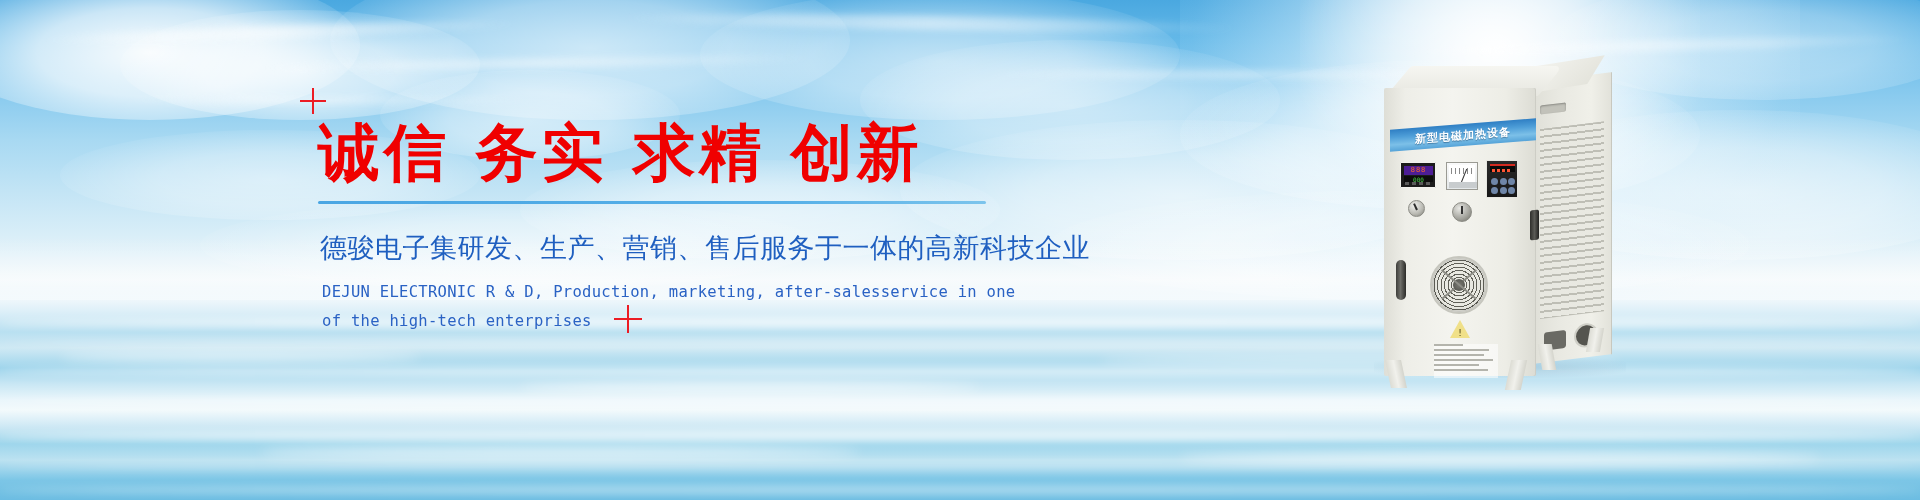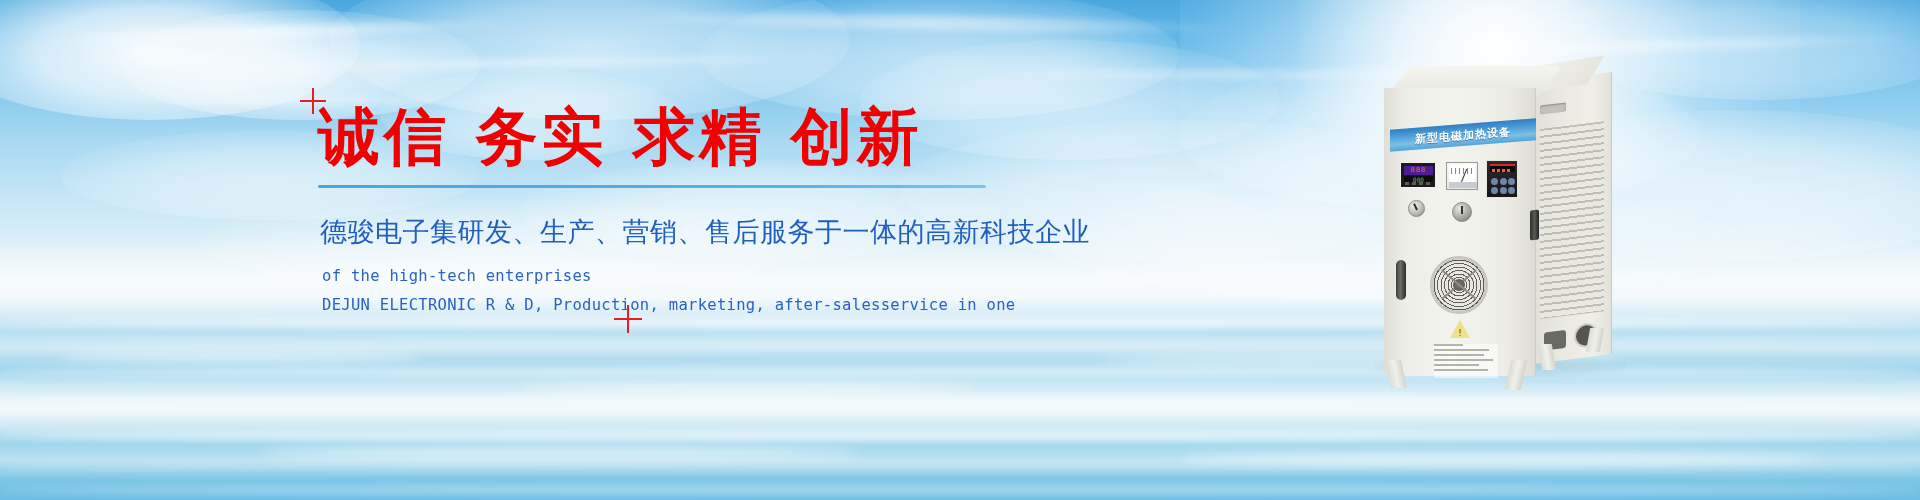--- a/index.html
+++ b/index.html
@@ -163,21 +163,21 @@
   .s1 { left: 60px;   top: 352px; width: 360px; height: 10px;}
   .s2 { left: 520px;  top: 382px; width: 460px; height: 12px;}
   .s3 { left: 1100px; top: 356px; width: 520px; height: 9px;}
   .s4 { left: 260px;  top: 446px; width: 600px; height: 13px;}
   .s5 { left: 1180px; top: 452px; width: 640px; height: 12px;}
 
   
   .copy {
     position: absolute;
     left: 318px;
-    top: 104px;
+    top: 120px;
     width: 720px;
   }
   .headline {
     margin: 0;
     font-family: "DejaVu Sans", "Liberation Sans", sans-serif;
     font-size: 62px;
     font-weight: bold;
     line-height: 1.08;
     letter-spacing: 4px;
     color: #f00000;
@@ -656,22 +656,22 @@
 
   <div class="copy">
     <h1 class="headline">诚信 务实 求精 创新</h1>
 
 
     <div class="divider"></div>
 
     <div class="subhead-cn">德骏电子集研发、生产、营销、售后服务于一体的高新科技企业</div>
 
     <div class="subhead-en">
+      <div>DEJUN ELECTRONIC R &amp; D, Production, marketing, after-salesservice in one</div>
       <div>of the high-tech enterprises</div>
-      <div>DEJUN ELECTRONIC R &amp; D, Production, marketing, after-salesservice in one</div>
     </div>
   </div>
 
   <div class="mach-shadow"></div>
 
   <div class="machine">
 
     <div class="m-side">
       <div class="m-vents"></div>
       <div class="m-side-hole"></div>

